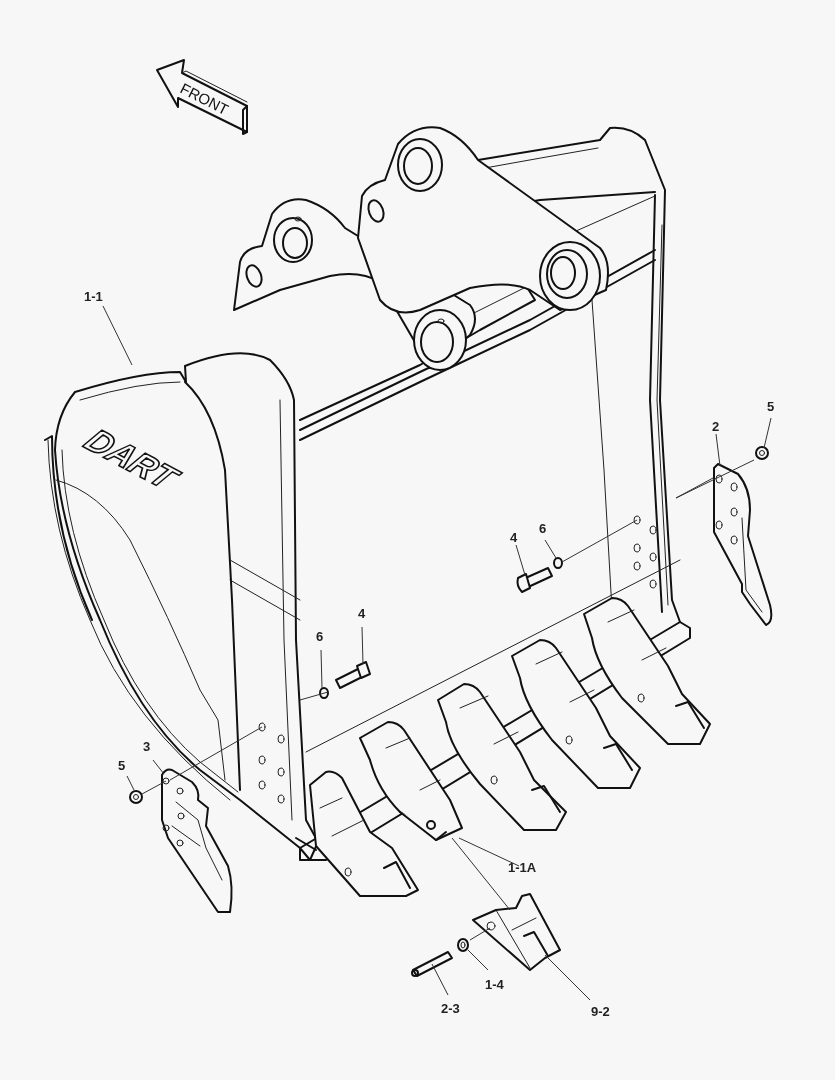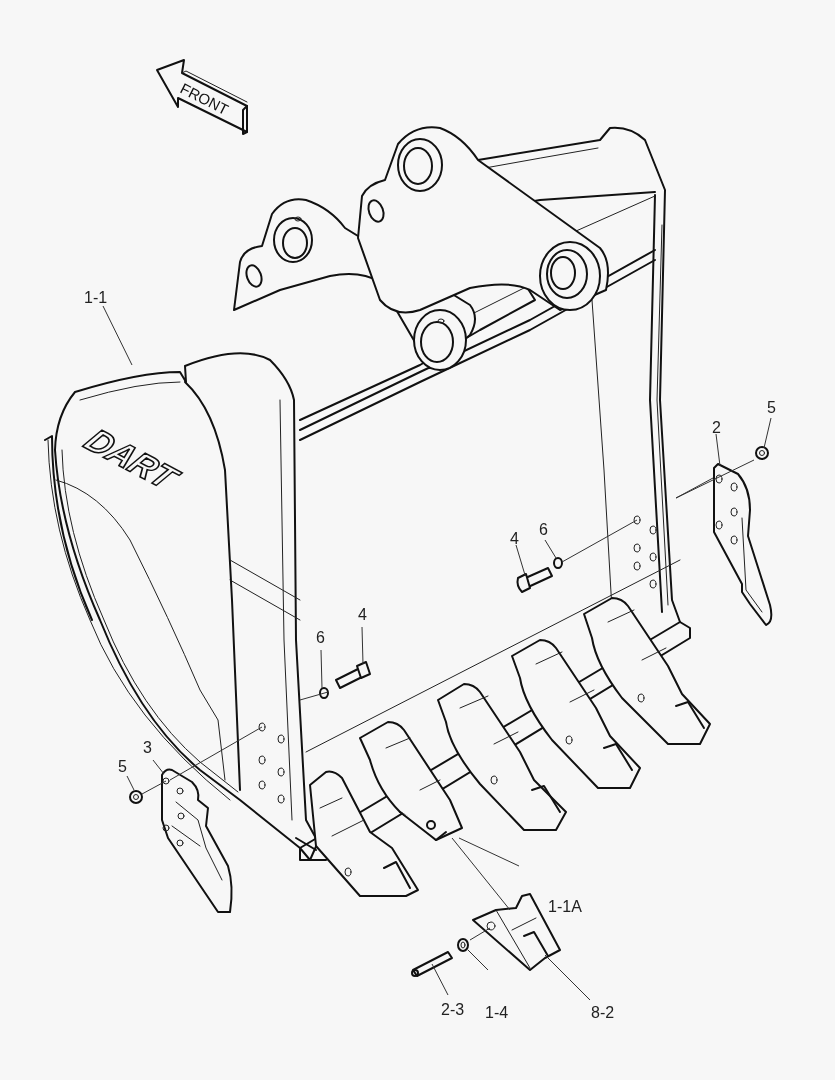--- a/index.html
+++ b/index.html
@@ -10,24 +10,25 @@
     overflow: hidden;
     font-family: "Liberation Sans", sans-serif;
   }
   #canvas svg { position: absolute; left: 0; top: 0; }
   .ln { fill: none; stroke: #111; stroke-width: 2; stroke-linejoin: round; stroke-linecap: round; }
   .lf { fill: #f7f7f7; stroke: #111; stroke-width: 2; stroke-linejoin: round; stroke-linecap: round; }
   .thin { fill: none; stroke: #222; stroke-width: 1; stroke-linecap: round; }
   .leader { fill: none; stroke: #333; stroke-width: 1; }
   .callout {
     position: absolute;
-    font-size: 16px;
+    font-size: 13px;
     color: #222;
     line-height: 1;
     white-space: nowrap;
+    font-weight: bold;
   }
   .brand-text {
     font-family: "Liberation Sans", sans-serif;
     font-weight: bold;
     font-style: italic;
     font-size: 34px;
     fill: #f7f7f7;
     stroke: #111;
     stroke-width: 1.6;
   }
@@ -241,24 +242,24 @@
       <path class="leader" d="M459,838 L519,866"></path>
       <path class="leader" d="M452,838 L510,910"></path>
       <path class="leader" d="M545,955 L590,1000"></path>
       <path class="leader" d="M468,950 L488,970"></path>
       <path class="leader" d="M432,964 L448,995"></path>
       <path class="leader" d="M470,940 L490,928"></path>
     </g>
   </svg>
 
   <span class="callout" style="left:84px;top:290px;">1-1</span>
-  <span class="callout" style="left:548px;top:861px;margin-top:38px;">1-1A</span>
-  <span class="callout" style="left:591px;top:1005px;">8-2</span>
+  <span class="callout" style="left:508px;top:861px;">1-1A</span>
+  <span class="callout" style="left:591px;top:1005px;">9-2</span>
   <span class="callout" style="left:441px;top:1002px;">2-3</span>
-  <span class="callout" style="left:485px;top:978px;margin-top:27px;">1-4</span>
+  <span class="callout" style="left:485px;top:978px;">1-4</span>
   <span class="callout" style="left:712px;top:420px;">2</span>
   <span class="callout" style="left:143px;top:740px;">3</span>
   <span class="callout" style="left:510px;top:531px;">4</span>
   <span class="callout" style="left:358px;top:607px;">4</span>
   <span class="callout" style="left:767px;top:400px;">5</span>
   <span class="callout" style="left:118px;top:759px;">5</span>
   <span class="callout" style="left:539px;top:522px;">6</span>
   <span class="callout" style="left:316px;top:630px;">6</span>
 
 </div>

